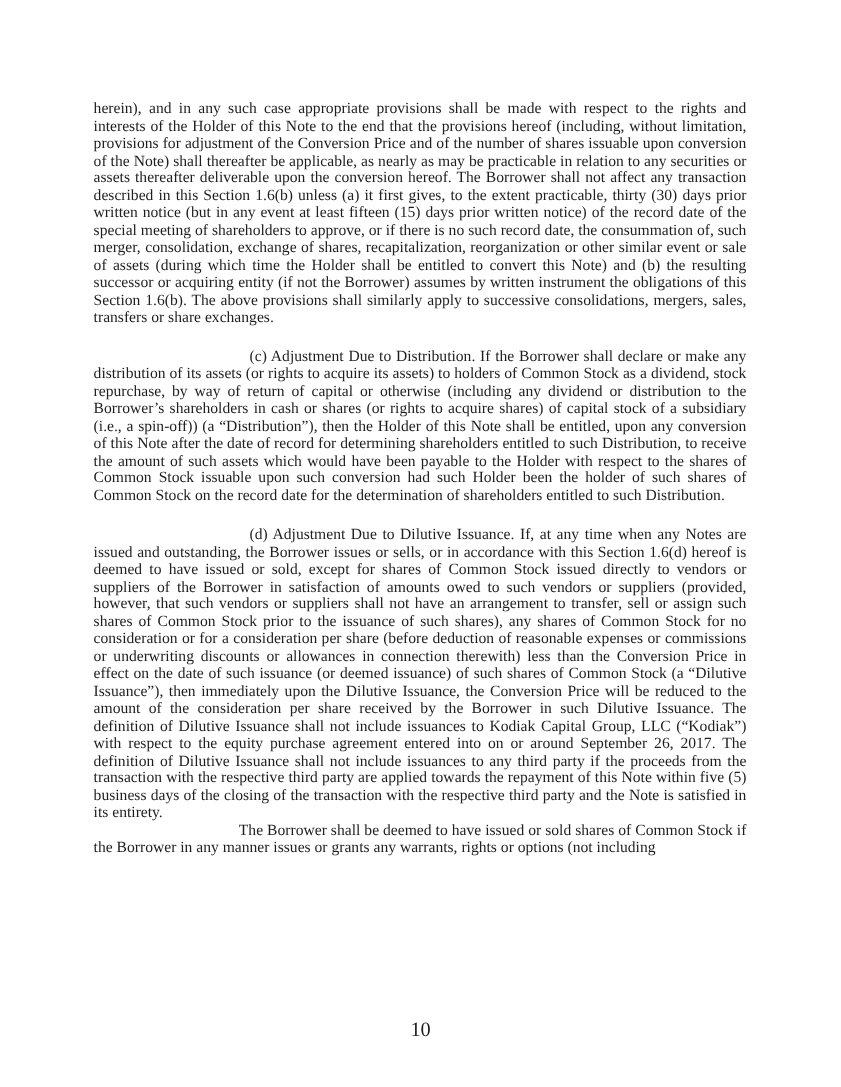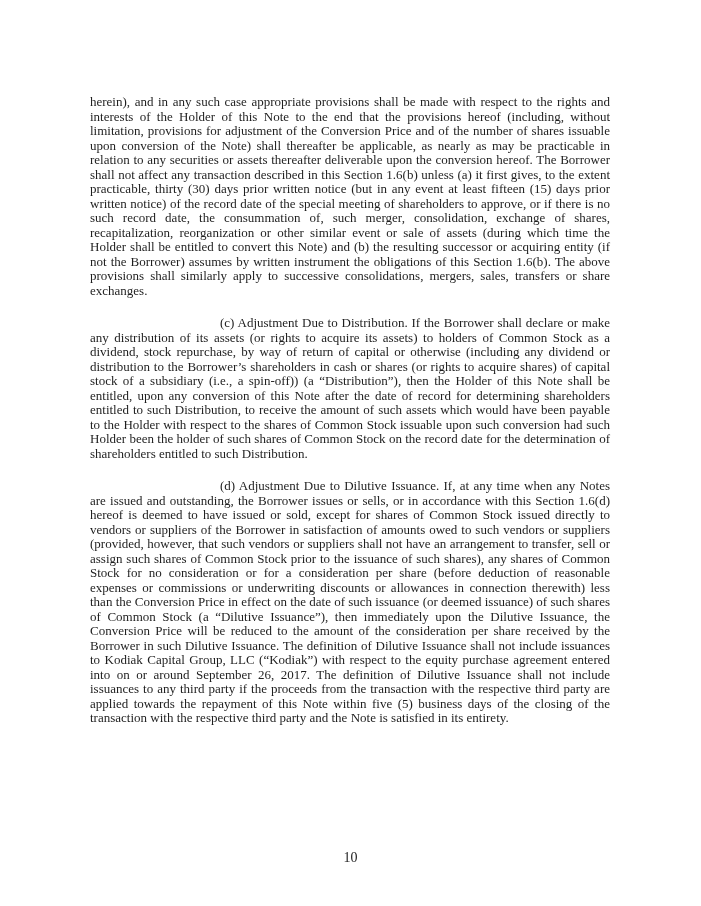--- a/index.html
+++ b/index.html
@@ -17,34 +17,34 @@
   .text-block {
     position: absolute;
     left: 78px;
     top: 83px;
     width: 544px;
     color: #1e1e1e;
     font-size: 13px;
     line-height: 14.5px;
     text-align: justify;
   }
-  .para { margin: 12px; }
+  .para { margin: 0; }
   .para-gap { margin-top: 18px; }
   .indent-section { text-indent: 130px; }
   .indent-plain { text-indent: 121px; }
   .section-heading {
   }
   .page-footer {
     position: absolute;
     left: 0;
     top: 851px;
     width: 701px;
     text-align: center;
     color: #1e1e1e;
-    font-size: 14px;
+    font-size: 17px;
     line-height: 14.5px;
   }
 </style>
 </head>
 <body>
 
 <div class="page">
   <div class="text-block">
 
     <p class="para">
@@ -52,19 +52,22 @@
     </p>
 
     <p class="para para-gap indent-section">
       <span>(c) </span><span class="section-heading">Adjustment Due to Distribution</span><span>.  If the Borrower shall declare or make any distribution of its assets (or rights to acquire its assets) to holders of Common Stock as a dividend, stock repurchase, by way of return of capital or otherwise (including any dividend or distribution to the Borrower’s shareholders in cash or shares (or rights to acquire shares) of capital stock of a subsidiary (i.e., a spin-off)) (a “Distribution”), then the Holder of this Note shall be entitled, upon any conversion of this Note after the date of record for determining shareholders entitled to such Distribution, to receive the amount of such assets which would have been payable to the Holder with respect to the shares of Common Stock issuable upon such conversion had such Holder been the holder of such shares of Common Stock on the record date for the determination of shareholders entitled to such Distribution.</span>
     </p>
 
     <p class="para para-gap indent-section">
       <span>(d) </span><span class="section-heading">Adjustment Due to Dilutive Issuance</span><span>.  If, at any time when any Notes are issued and outstanding, the Borrower issues or sells, or in accordance with this Section 1.6(d) hereof is deemed to have issued or sold, except for shares of Common Stock issued directly to vendors or suppliers of the Borrower in satisfaction of amounts owed to such vendors or suppliers (provided, however, that such vendors or suppliers shall not have an arrangement to transfer, sell or assign such shares of Common Stock prior to the issuance of such shares), any shares of Common Stock for no consideration or for a consideration per share (before deduction of reasonable expenses or commissions or underwriting discounts or allowances in connection therewith) less than the Conversion Price in effect on the date of such issuance (or deemed issuance) of such shares of Common Stock (a “Dilutive Issuance”), then immediately upon the Dilutive Issuance, the Conversion Price will be reduced to the amount of the consideration per share received by the Borrower in such Dilutive Issuance. The definition of Dilutive Issuance shall not include issuances to Kodiak Capital Group, LLC (“Kodiak”) with respect to the equity purchase agreement entered into on or around September 26, 2017.  The definition of Dilutive Issuance shall not include issuances to any third party if the proceeds from the transaction with the respective third party are applied towards the repayment of this Note within five (5) business days of the closing of the transaction with the respective third party and the Note is satisfied in its entirety.</span>
     </p>
 
+    <p class="para indent-plain">
+      <span>The Borrower shall be deemed to have issued or sold shares of Common Stock if the Borrower in any manner issues or grants any warrants, rights or options (not including</span>
+    </p>
 
   </div>
 
   <div class="page-footer">
     <span>10</span>
   </div>
 </div>
 
 </body></html>

